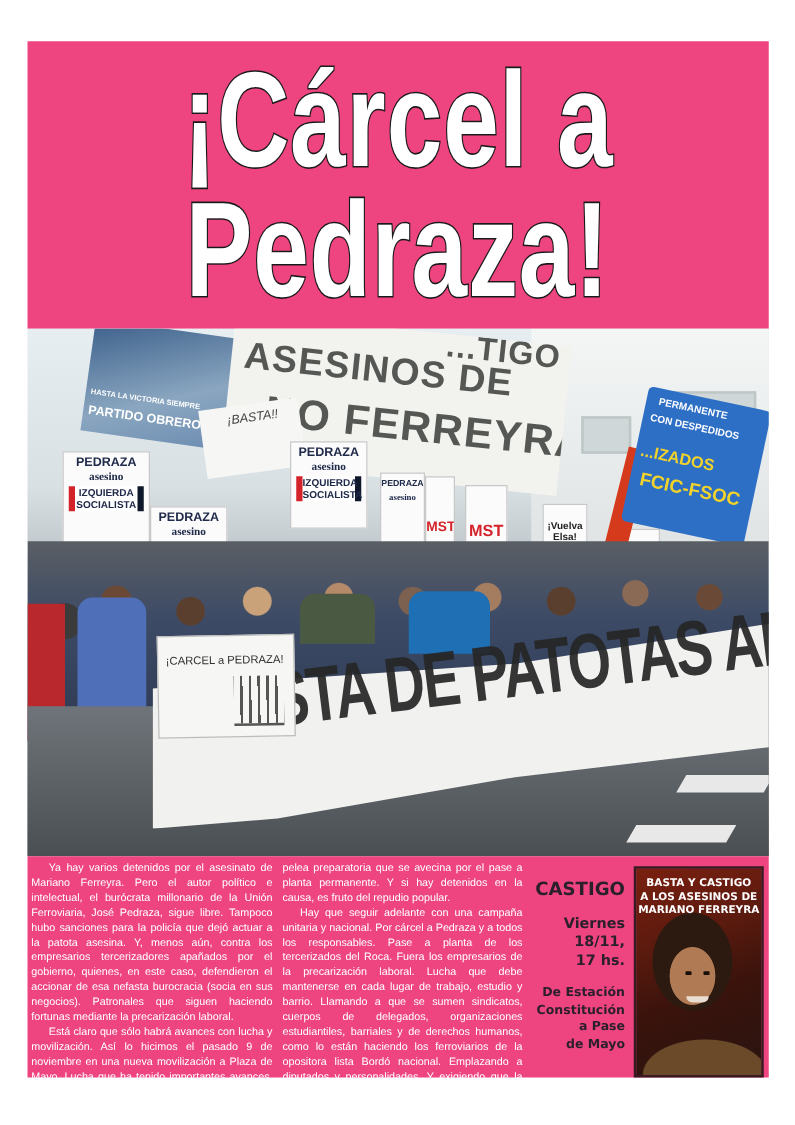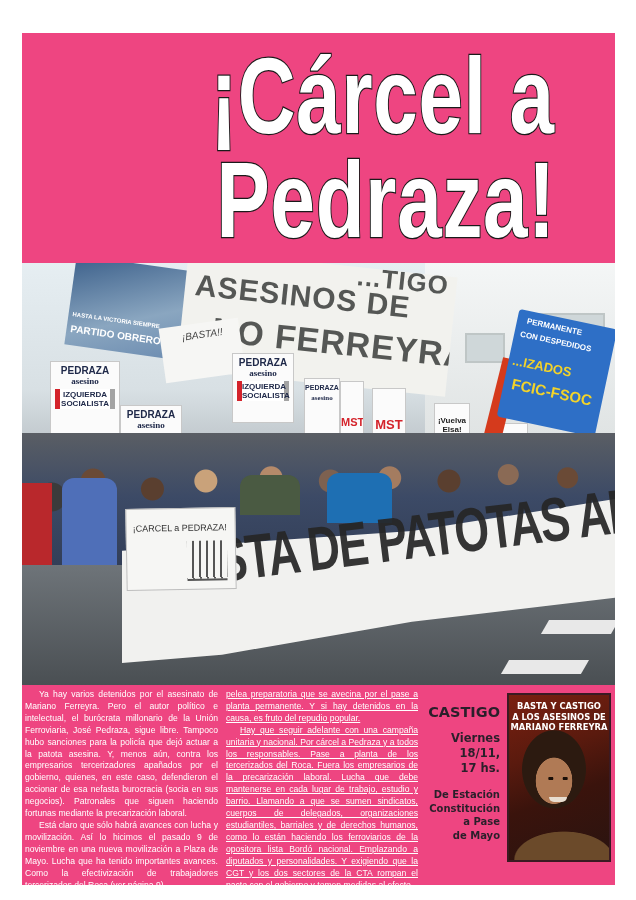--- a/index.html
+++ b/index.html
@@ -3,21 +3,21 @@
   <meta charset="utf-8">
   <style>
     * { box-sizing: border-box; margin: 0; padding: 0; }
     html, body { width: 636px; height: 900px; background: #ffffff; overflow: hidden; }
     body { position: relative; font-family: "Liberation Sans", sans-serif; }
 
     
     .header {
       position: absolute; left: 22px; top: 33px; width: 593px; height: 230px;
       background: #ee4581;
-      display: flex; flex-direction: column; align-items: flex-end; justify-content: center;
+      display: flex; flex-direction: column; align-items: center; justify-content: center;
     }
     .headline-line {
       font-family: "Liberation Sans", sans-serif;
       font-weight: bold;
       color: #ffffff;
       font-size: 108px;
       line-height: 104px;
       letter-spacing: 1px;
       transform: scaleX(0.74);
       -webkit-text-stroke: 2.5px #1a1a1a;
@@ -78,21 +78,21 @@
 
     .sign {
       position: absolute; background: #fbfbfb; border: 1px solid #c8c8c8;
       text-align: center; font-weight: bold; font-family: "Liberation Sans", sans-serif;
       overflow: hidden;
     }
     .sign .s-title { color: #202a4a; font-size: 10px; line-height: 11px; display: block; margin-top: 3px; }
     .sign .s-sub { color: #202a4a; font-size: 9px; line-height: 10px; display: block; font-family: Liberation Serif, serif; }
     .sign .s-party {
       display: block; margin: 3px 4px 0; background: #ffffff; color: #202a4a;
-      border-left: 5px solid #d4232b; border-right: 5px solid #a3a3a3;
+      border-left: 5px solid #d4232b; border-right: 5px solid #0f172a;
       font-size: 8px; line-height: 9px; padding: 1px 0;
     }
     .mst { color: #d4232b; font-size: 16px; font-weight: bold; }
 
     .blue-flag {
       position: absolute; left: 485px; top: 55px; width: 100px; height: 110px;
       background: #2e6fc6; transform: rotate(12deg); border-radius: 4px;
       overflow: hidden;
     }
     .blue-flag span { position: absolute; font-weight: bold; white-space: nowrap; font-family: "Liberation Sans", sans-serif; }
@@ -123,31 +123,31 @@
       font-family: "Liberation Sans", sans-serif;
     }
     .bars {
       position: absolute; right: 8px; top: 32px; width: 40px; height: 40px;
       border-bottom: 2px solid #555;
       background: repeating-linear-gradient(90deg, transparent 0 5px, #555 5px 7px);
     }
 
     
     .bottom {
-      position: absolute; left: 22px; top: 685px; width: 593px; height: 200px;
+      position: absolute; left: 22px; top: 685px; width: 593px; height: 177px;
       background: #ee4581;
     }
     .col {
       position: absolute; top: 4px; color: #ffffff;
       font-family: "Liberation Sans", sans-serif;
       font-size: 8.6px; line-height: 11.9px; text-align: justify;
     }
     .col p { text-indent: 14px; }
     .col-1 { left: 3px; width: 193px; }
-    .col-2 { left: 204px; width: 192px; text-decoration: underline; }
+    .col-2 { left: 204px; width: 192px; }
 
     .march {
       position: absolute; left: 398px; top: 18px; width: 80px; text-align: right;
       font-family: "DejaVu Sans", sans-serif; font-weight: bold; color: #2a1f2a;
     }
     .march-title { display: block; font-size: 14.5px; line-height: 18px; margin-bottom: 10px; }
     .march-date { display: block; font-size: 11.5px; line-height: 15px; margin-bottom: 12px; }
     .march-route { display: block; font-size: 10px; line-height: 13.5px; }
 
     .portrait {

